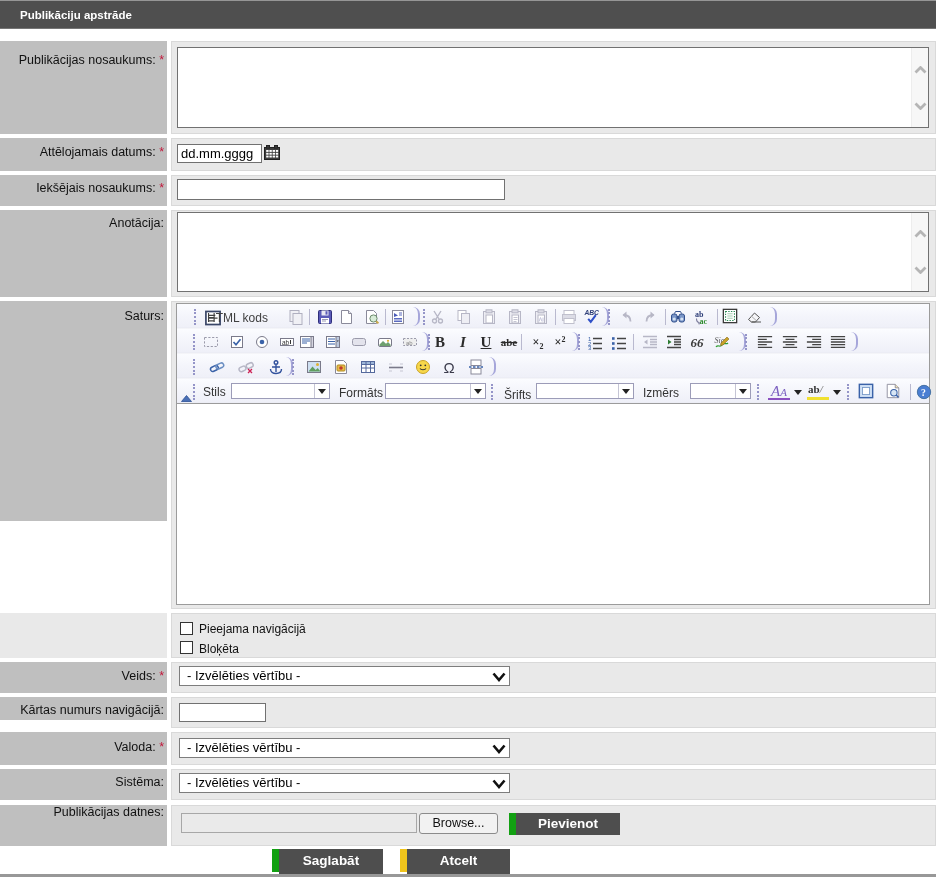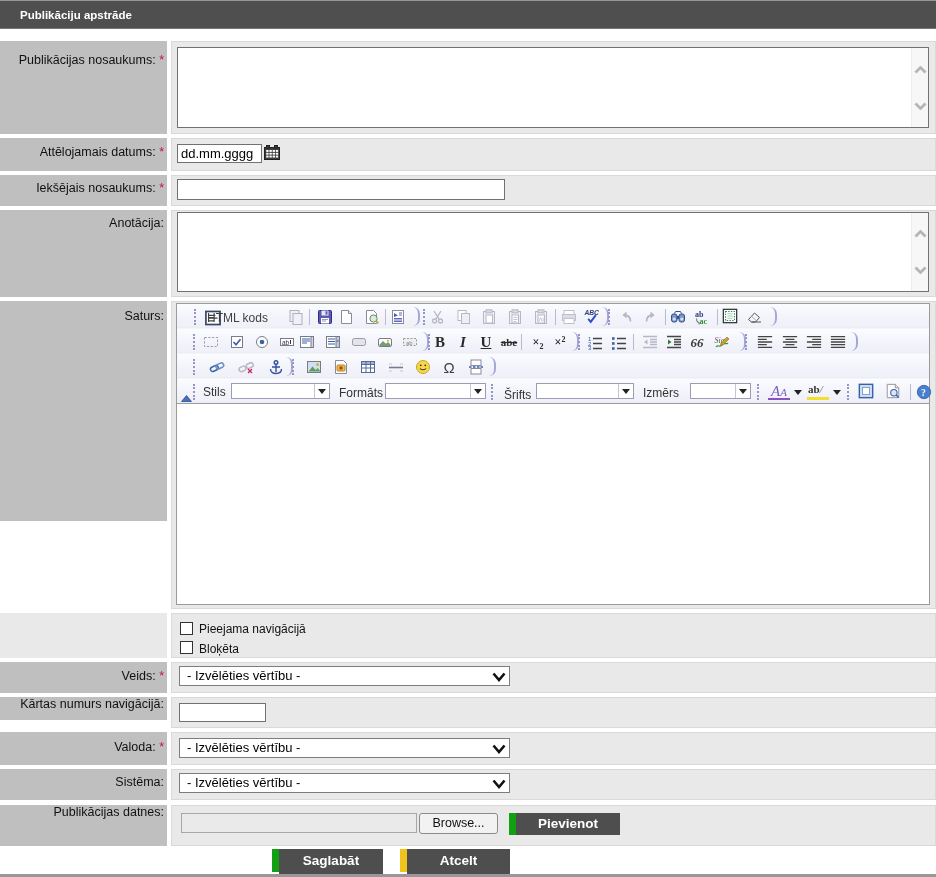--- a/index.html
+++ b/index.html
@@ -417,21 +417,21 @@
   <div class="abs" style="left:199px;top:642px;font-size:12px;color:#111">Bloķēta</div>
 
   <div class="lab" style="top:662px;height:31px;padding-top:7px">Veids: <span class="star">*</span></div>
   <div class="fld" style="top:662px;height:31px"></div>
   <div class="sel" style="top:666px">- Izvēlēties vērtību -
     <svg width="14" height="10">
         <polyline points="1.5,1.5 7,8 12.5,1.5" fill="none" stroke="#111" stroke-width="2.6"></polyline>
       </svg>
   </div>
 
-  <div class="lab" style="top:697px;height:23px;">Kārtas numurs navigācijā:</div>
+  <div class="lab" style="top:697px;height:23px;padding-top:6px">Kārtas numurs navigācijā:</div>
   <div class="fld" style="top:697px;height:31px"></div>
   <div class="tb" style="left:179px;top:703px;width:87px;height:19px"></div>
 
   <div class="lab" style="top:732px;height:33px;padding-top:8px">Valoda: <span class="star">*</span></div>
   <div class="fld" style="top:732px;height:33px"></div>
   <div class="sel" style="top:738px">- Izvēlēties vērtību -
     <svg width="14" height="10">
         <polyline points="1.5,1.5 7,8 12.5,1.5" fill="none" stroke="#111" stroke-width="2.6"></polyline>
       </svg>
   </div>

